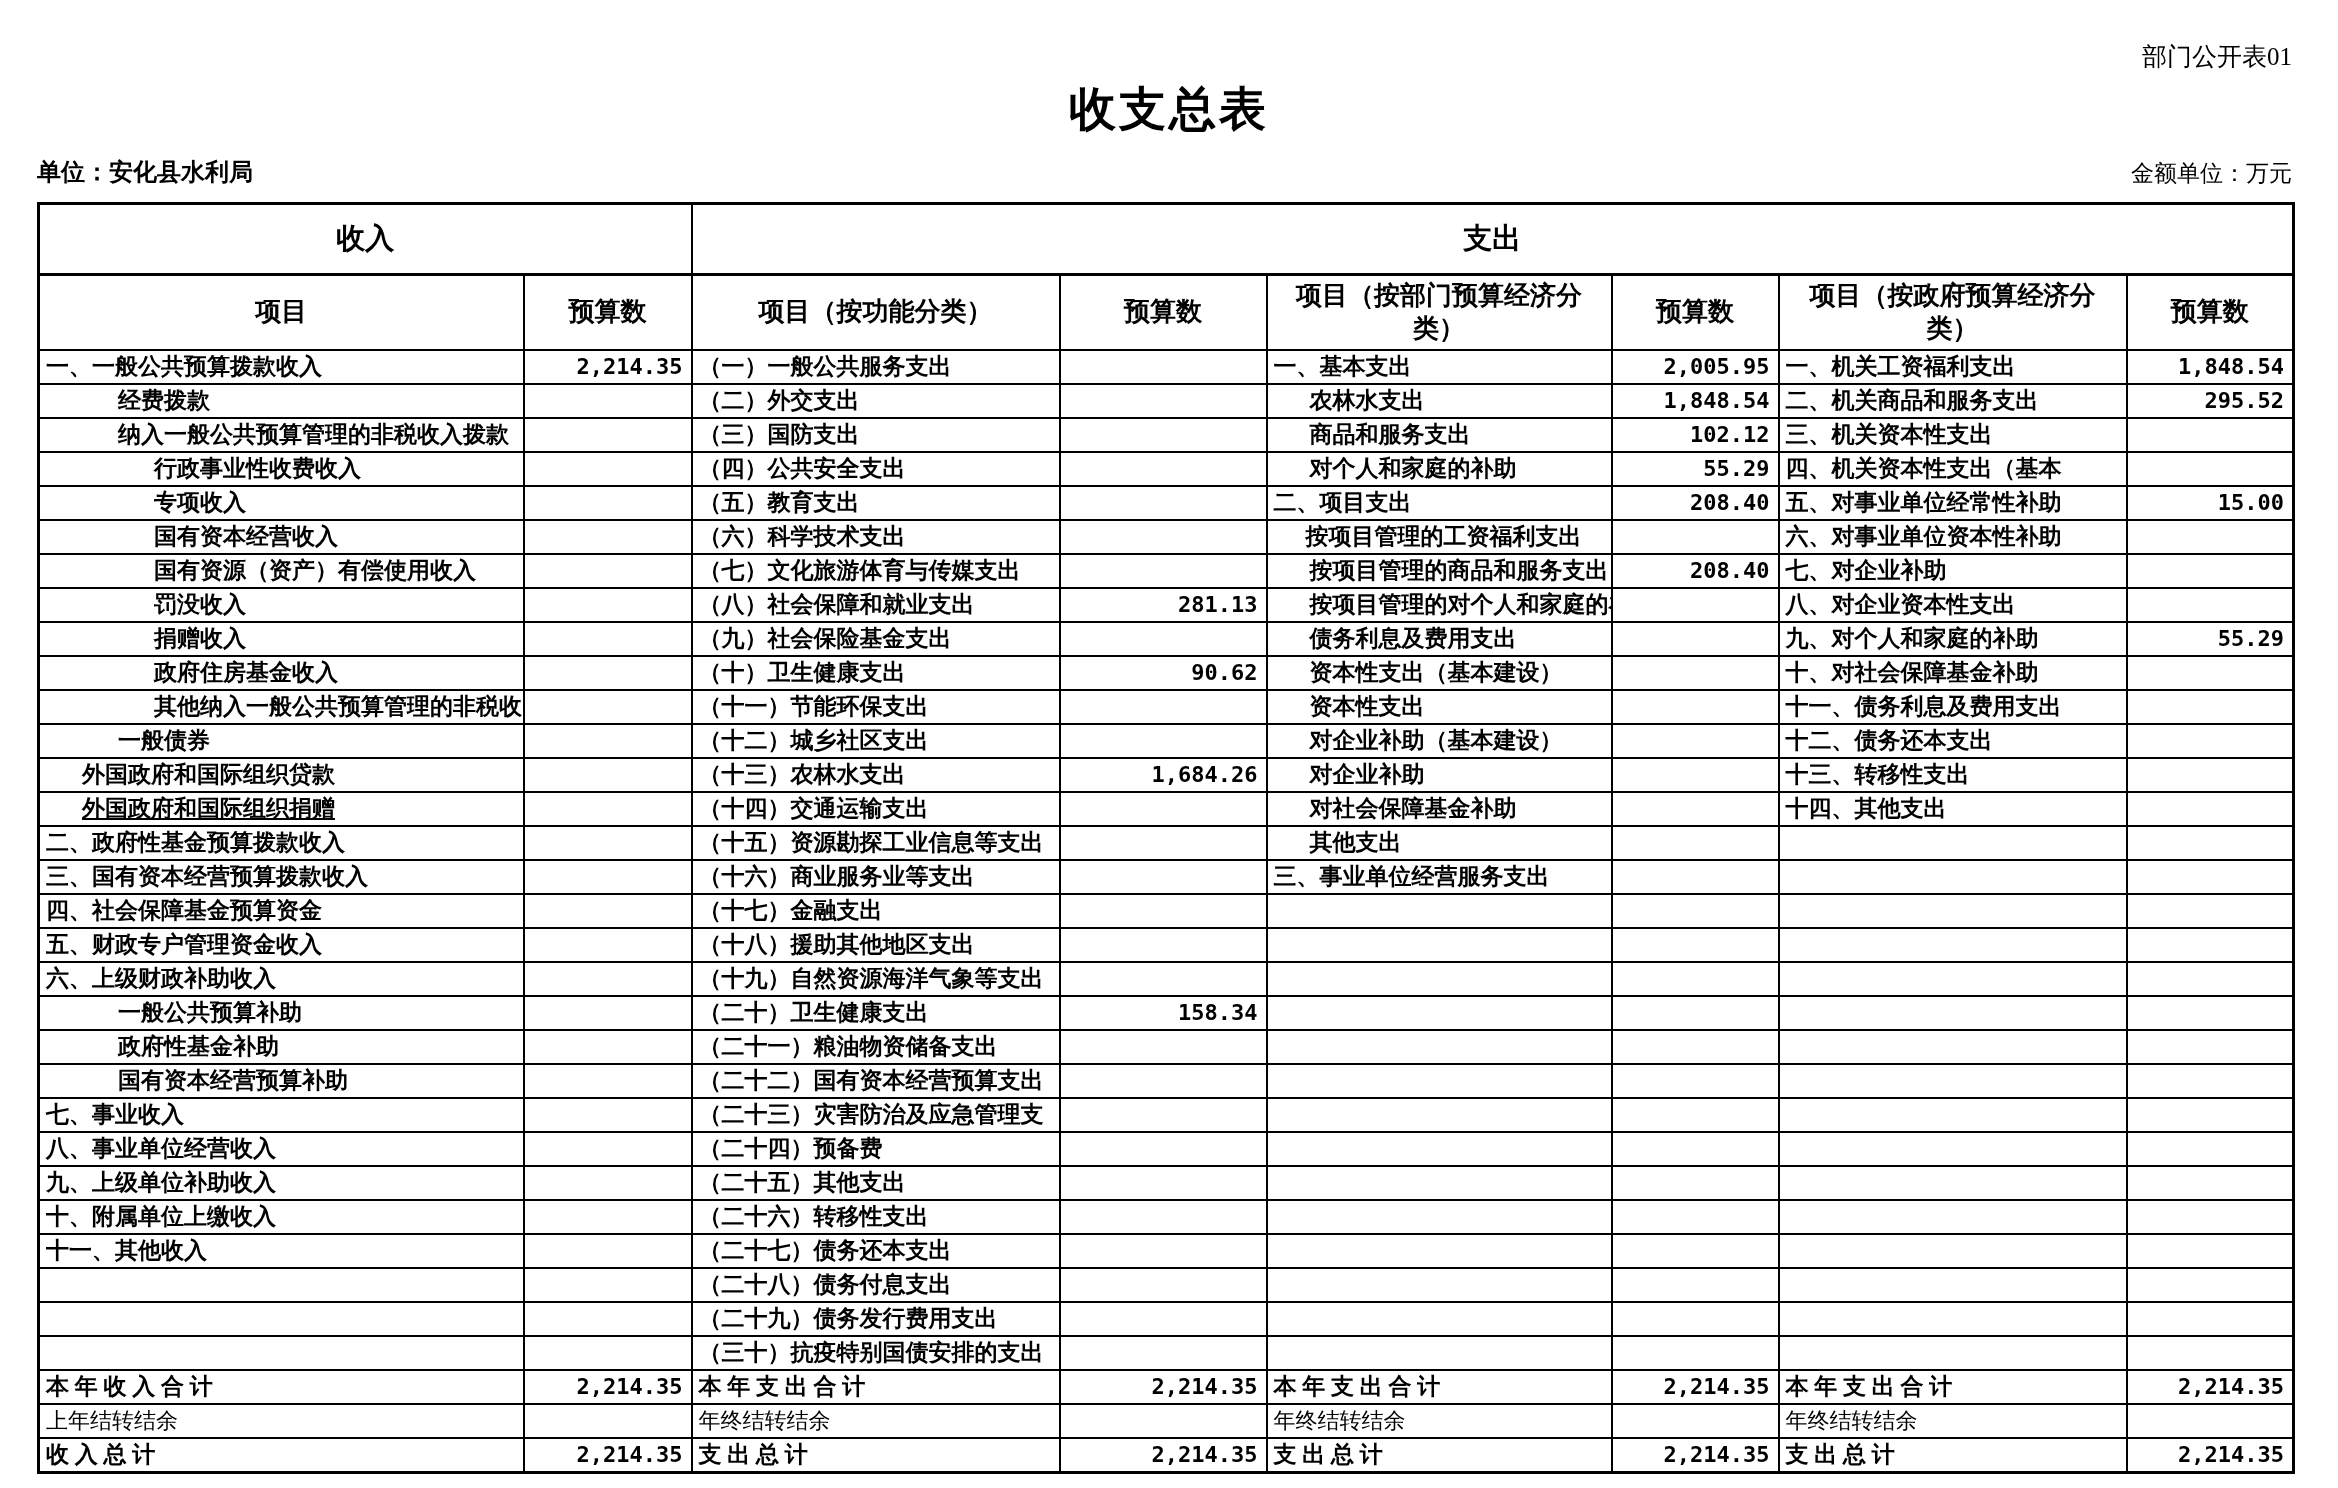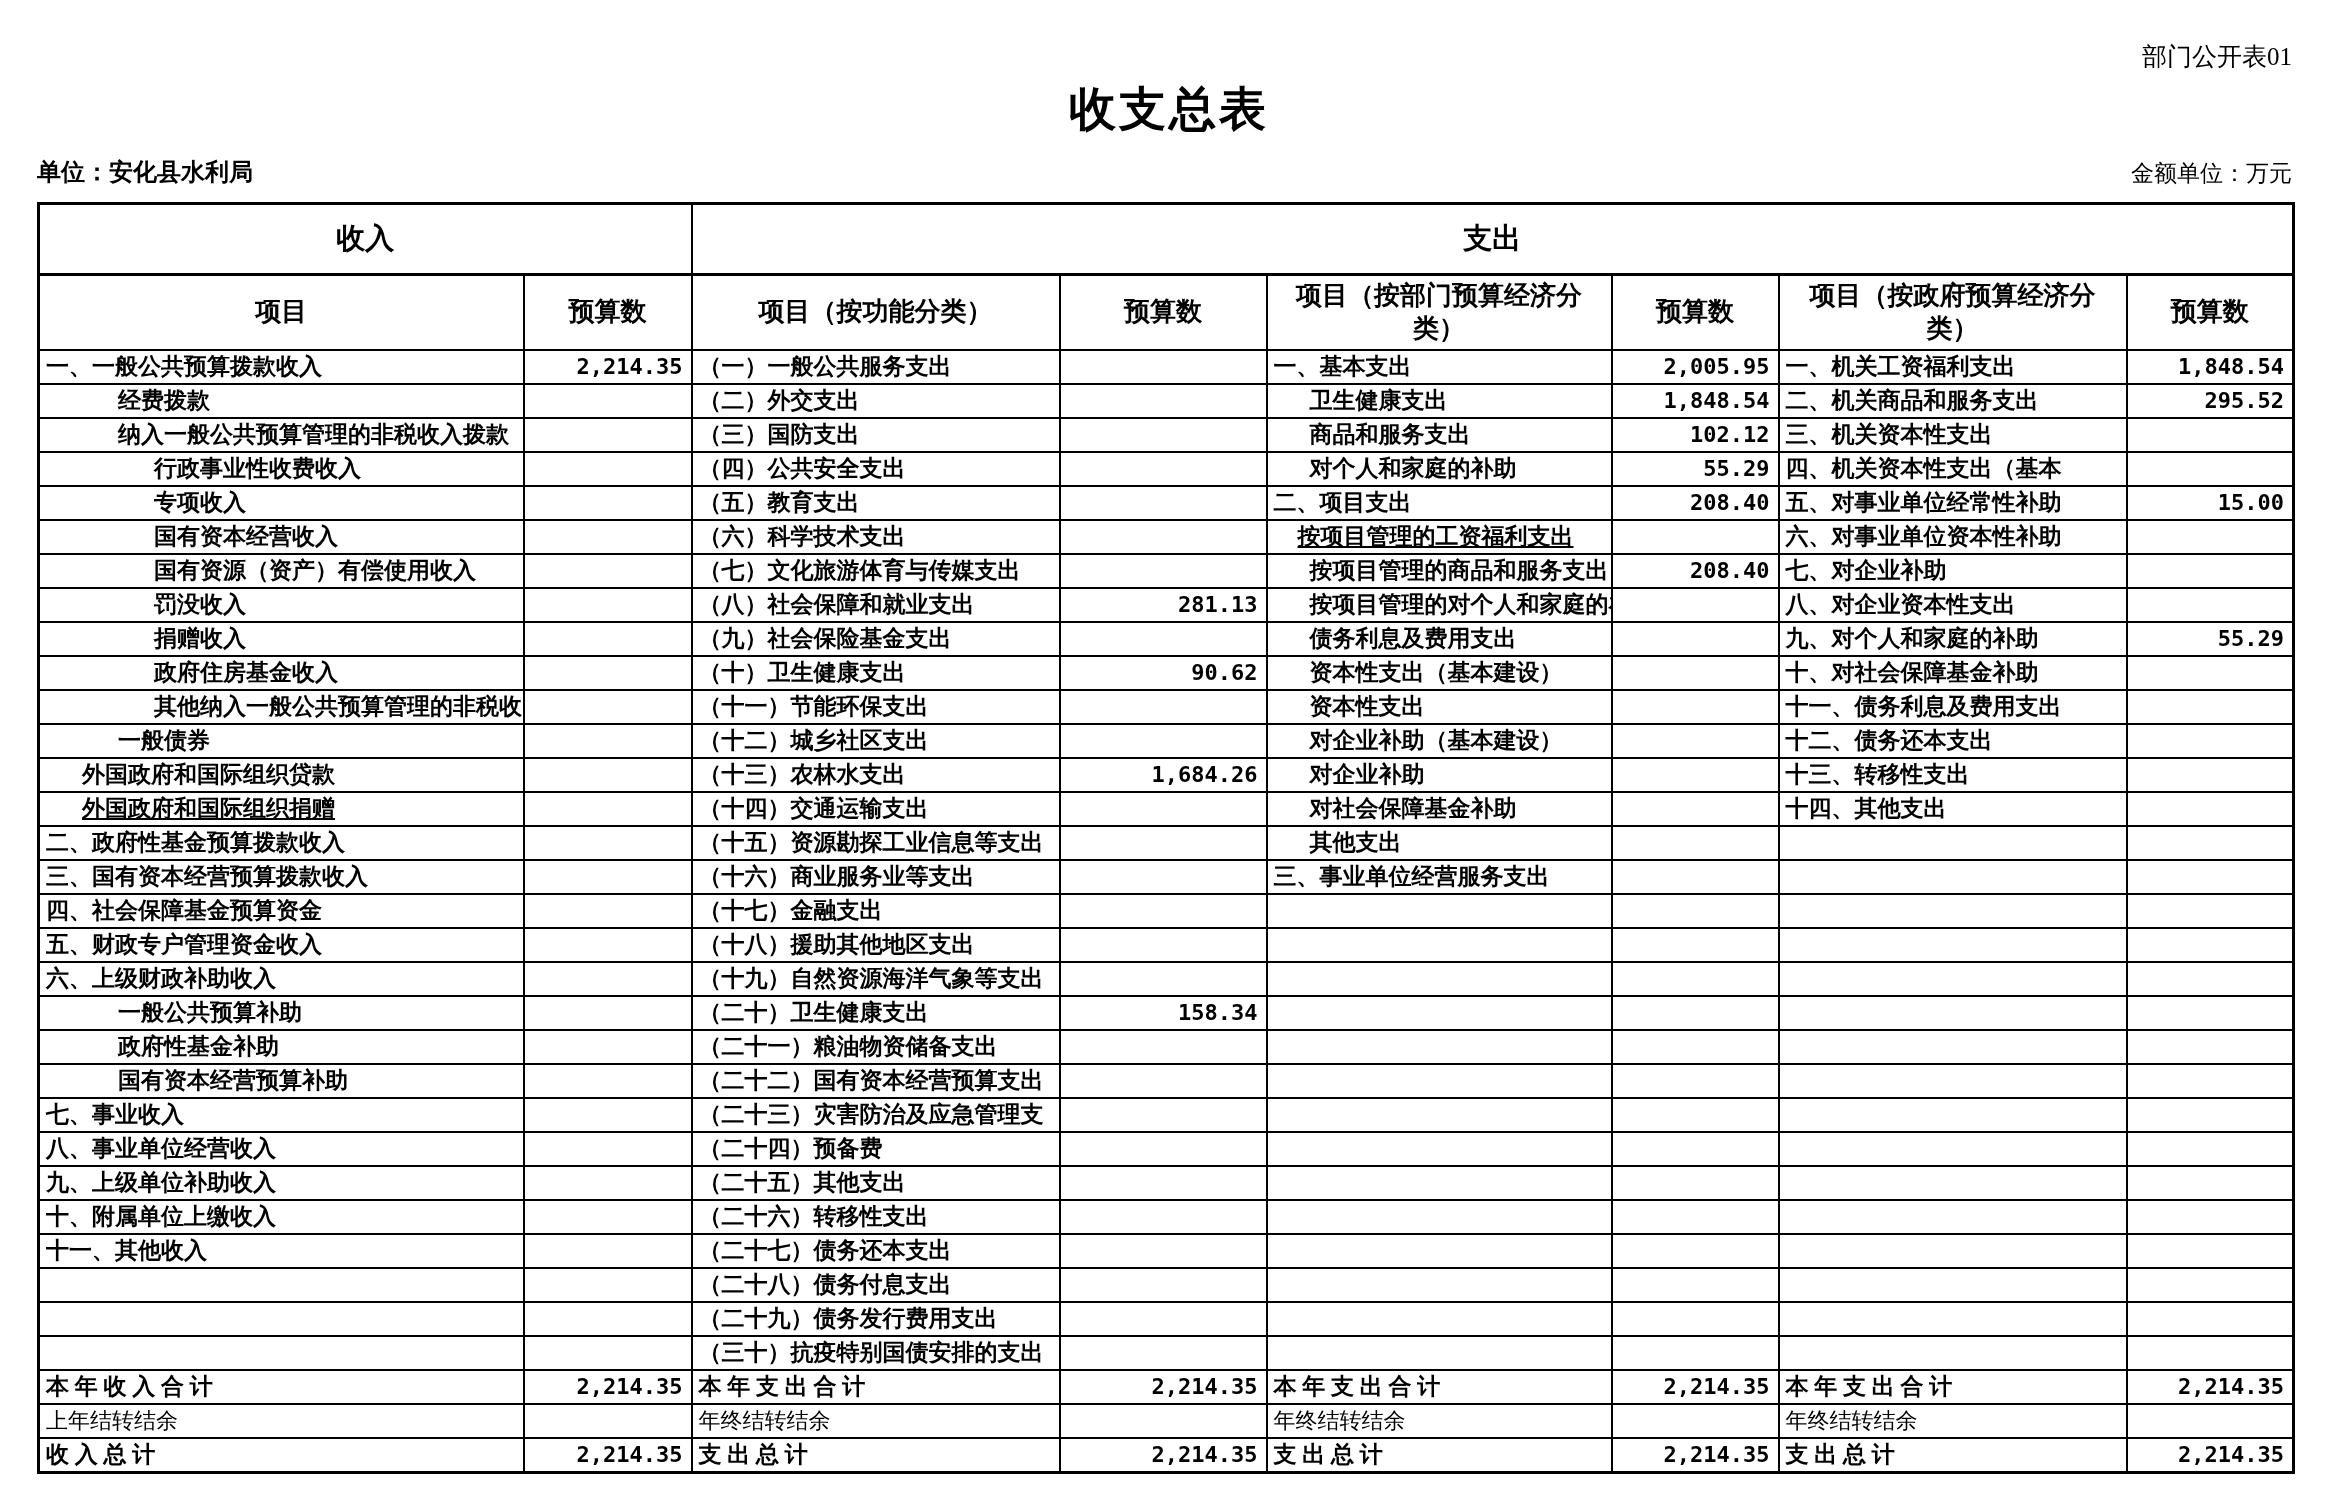--- a/index.html
+++ b/index.html
@@ -69,21 +69,21 @@
           <td class="item">一、基本支出</td>
           <td class="num">2,005.95</td>
           <td class="item">一、机关工资福利支出</td>
           <td class="num">1,848.54</td>
         </tr>
         <tr>
           <td class="item" style="padding-left: 78px;">经费拨款</td>
           <td class="num"></td>
           <td class="item">（二）外交支出</td>
           <td class="num"></td>
-          <td class="item" style="padding-left: 42px;">卫生健康支出</td>
+          <td class="item" style="padding-left: 42px;">农林水支出</td>
           <td class="num">1,848.54</td>
           <td class="item">二、机关商品和服务支出</td>
           <td class="num">295.52</td>
         </tr>
         <tr>
           <td class="item" style="padding-left: 78px;">纳入一般公共预算管理的非税收入拨款</td>
           <td class="num"></td>
           <td class="item">（三）国防支出</td>
           <td class="num"></td>
           <td class="item" style="padding-left: 42px;">商品和服务支出</td>
@@ -109,21 +109,21 @@
           <td class="item">二、项目支出</td>
           <td class="num">208.40</td>
           <td class="item">五、对事业单位经常性补助</td>
           <td class="num">15.00</td>
         </tr>
         <tr>
           <td class="item" style="padding-left: 114px;">国有资本经营收入</td>
           <td class="num"></td>
           <td class="item">（六）科学技术支出</td>
           <td class="num"></td>
-          <td class="item" style="padding-left: 30px; text-decoration: underline;">按项目管理的工资福利支出</td>
+          <td class="item" style="padding-left: 38px;">按项目管理的工资福利支出</td>
           <td class="num"></td>
           <td class="item">六、对事业单位资本性补助</td>
           <td class="num"></td>
         </tr>
         <tr>
           <td class="item" style="padding-left: 114px;">国有资源（资产）有偿使用收入</td>
           <td class="num"></td>
           <td class="item">（七）文化旅游体育与传媒支出</td>
           <td class="num"></td>
           <td class="item" style="padding-left: 42px;">按项目管理的商品和服务支出</td>

